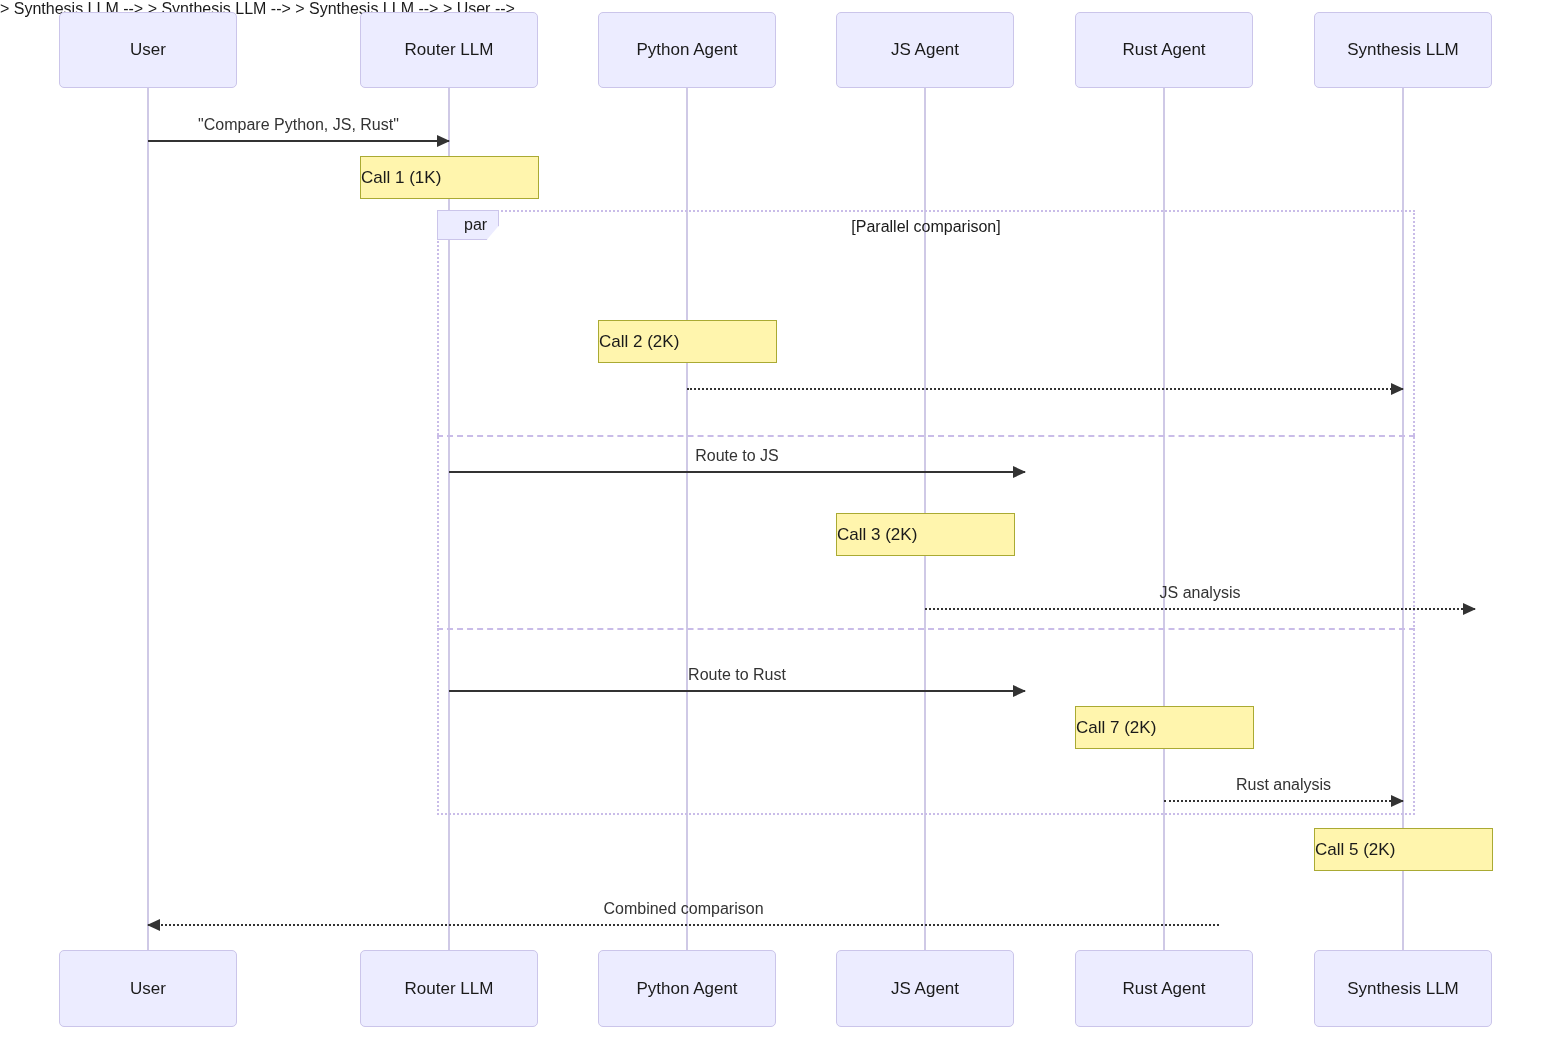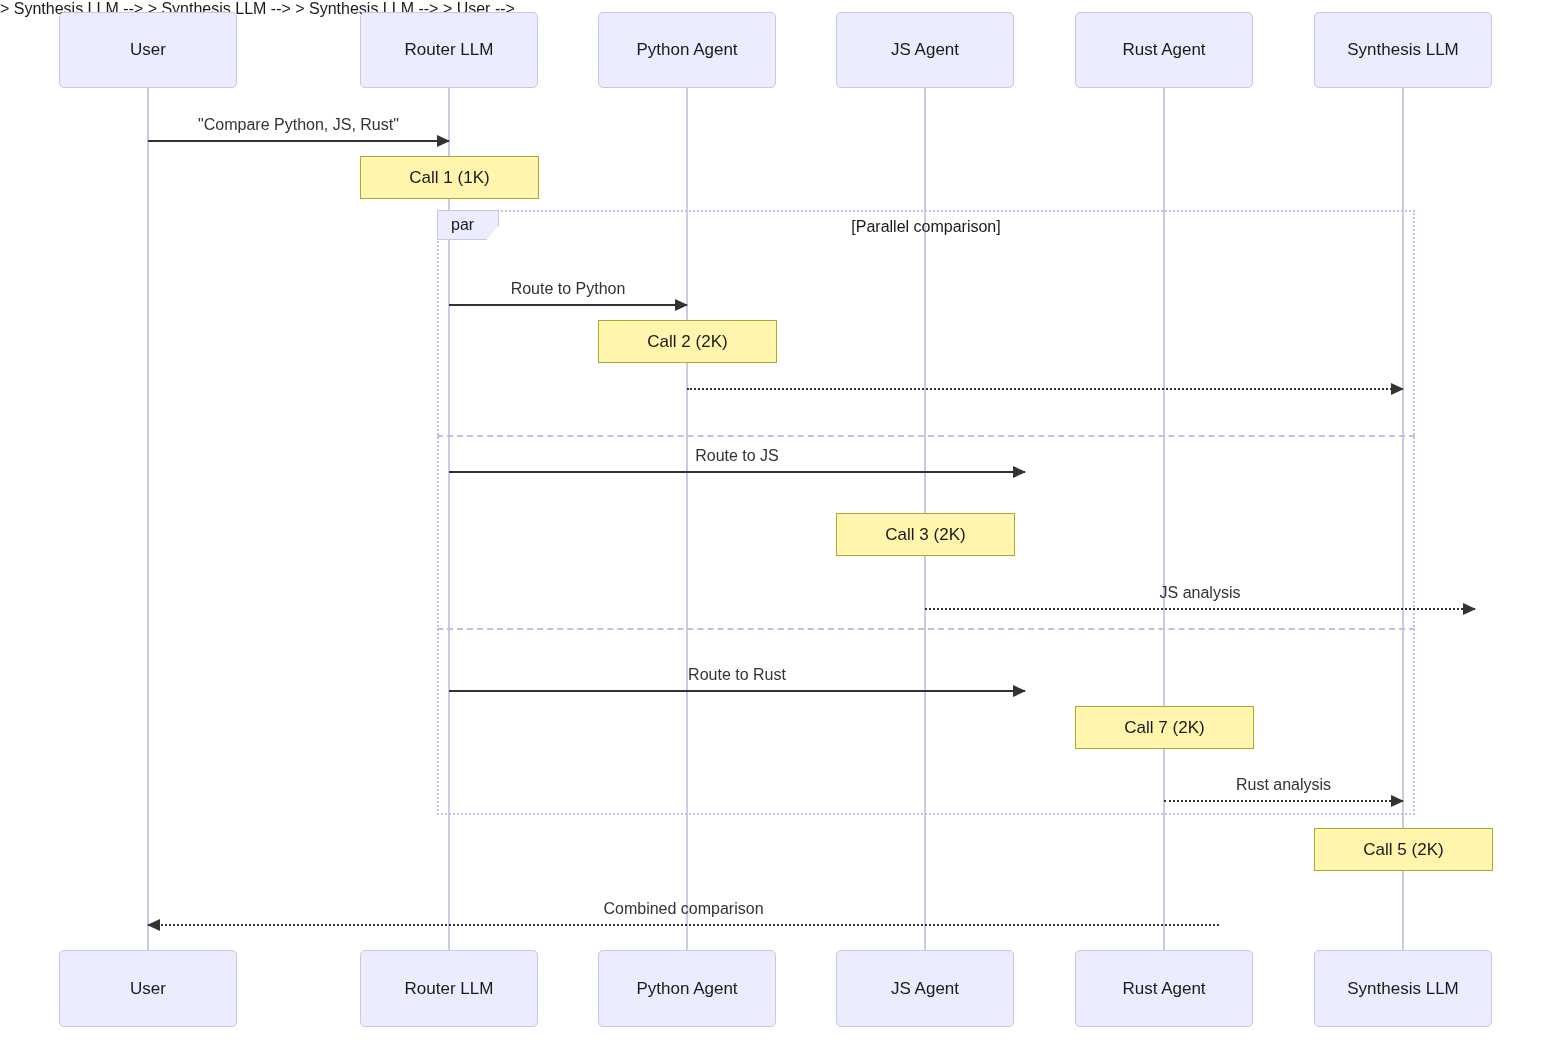--- a/index.html
+++ b/index.html
@@ -55,37 +55,37 @@
   .arrow-left{
     position:absolute;left:-1px;top:-7px;width:0;height:0;
     border-top:6px solid transparent;border-bottom:6px solid transparent;
     border-right:13px solid var(--line);
   }
   
   .note{
     position:absolute;width:179px;height:43px;
     background:var(--note_fill);
     border:1px solid var(--note_border);
-    display:flex;align-items:center;justify-content:center;
+    display:flex;align-items:center;
     font-size:17px;box-sizing:border-box;
   }
   
   .par-frame{
     position:absolute;left:437px;top:210px;width:978px;height:605px;
     border:2px dotted var(--frame_border);
     box-sizing:border-box;
   }
   .par-label{
     position:absolute;left:-2px;top:-2px;width:62px;height:30px;
     background:var(--actor_fill);
     border:1px solid var(--actor_border);
     box-sizing:border-box;
     clip-path:polygon(0 0,100% 0,100% 52%,80% 100%,0 100%);
     font-size:16px;line-height:28px;
-    padding-left:13px;
+    padding-left:26px;
   }
   .par-condition{
     position:absolute;left:0;right:0;top:6px;
     text-align:center;font-size:16px;
   }
   .par-divider{
     position:absolute;left:-2px;width:978px;height:0;
     border-top:2px dashed var(--frame_border);
   }
 </style>
@@ -157,26 +157,20 @@
         <span class="arrow-right"></span>
       </div>
   </div>
 
   
   <div class="note" style="left:360px;top:156px">
       <span>Call 1 (1K)</span>
     </div>
 
   
-  <div class="message solid" style="left:449px;top:277px;width:238px">
-    <span class="label">Route to Python</span>
-    <div class="line">
-        <span class="arrow-right"></span>
-      </div>
-  </div>
 
   
   <div class="note" style="left:598px;top:320px">
       <span>Call 2 (2K)</span>
     </div>
 
   &gt; Synthesis LLM --&gt;
   <div class="message dashed" style="left:687px;top:388px;width:716px">
     <div class="line">
         <span class="arrow-right"></span>

